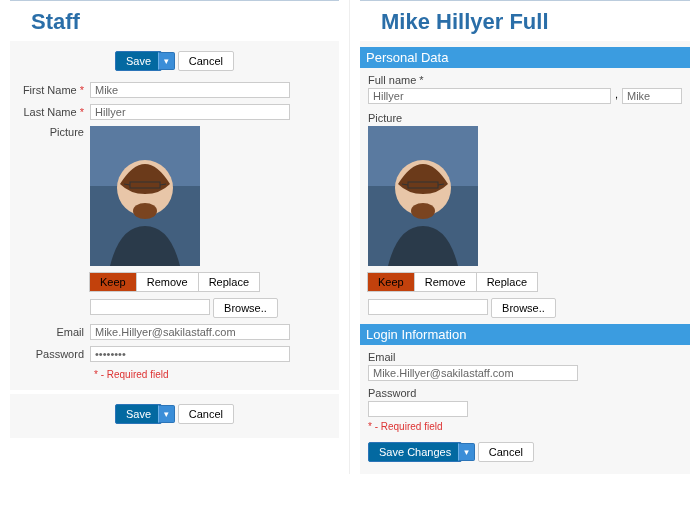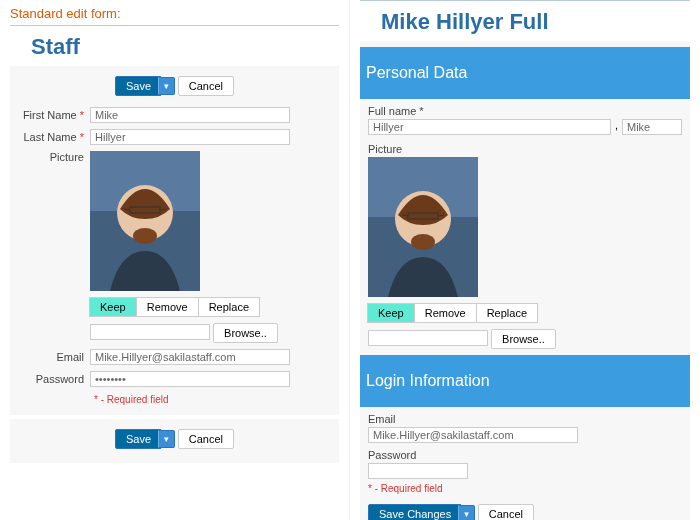--- a/index.html
+++ b/index.html
@@ -48,37 +48,36 @@
   }
   .inp-w { width: 200px; }
   .pic-row { align-items: flex-start; }
   .photo {
     width: 110px; height: 140px; background:#3a5b7a;
     display:flex; align-items:center; justify-content:center;
   }
   .photo svg { width: 110px; height: 140px; }
   .segbtns { display:inline-flex; }
   .segbtns .btn { border-radius:0; margin-left:-1px; }
-  .segbtns .btn:first-child { background:#5eead4; }
+  .segbtns .btn:first-child { background:#c2410c; }
   .note { color:#d33; font-size:10px; padding: 4px 0 4px 76px; }
   .section-hd {
-    background:#3b9ce0; color:#fff; font-size:16px; padding:17px 6px;
+    background:#3b9ce0; color:#fff; font-size:13px; padding:3px 6px;
     margin: 0 -8px 4px -8px;
   }
   .lbl-top { color:#444; padding: 2px 0; }
   .twoinp { display:flex; gap:4px; }
   .btnbar-left { text-align:left; padding: 6px 0; }
 </style>
 </head>
 <body>
 
 <div class="cols">
 
   <div class="col col-left">
-    <div class="caption">Standard edit form:</div>
     <div class="hr"></div>
     <div class="page-title">Staff</div>
 
     <div class="form-body">
       <div class="btnbar">
         <span class="btn btn-primary">Save</span><span class="btn-split">▾</span>
         <span class="btn">Cancel</span>
       </div>
 
       <div class="row">

